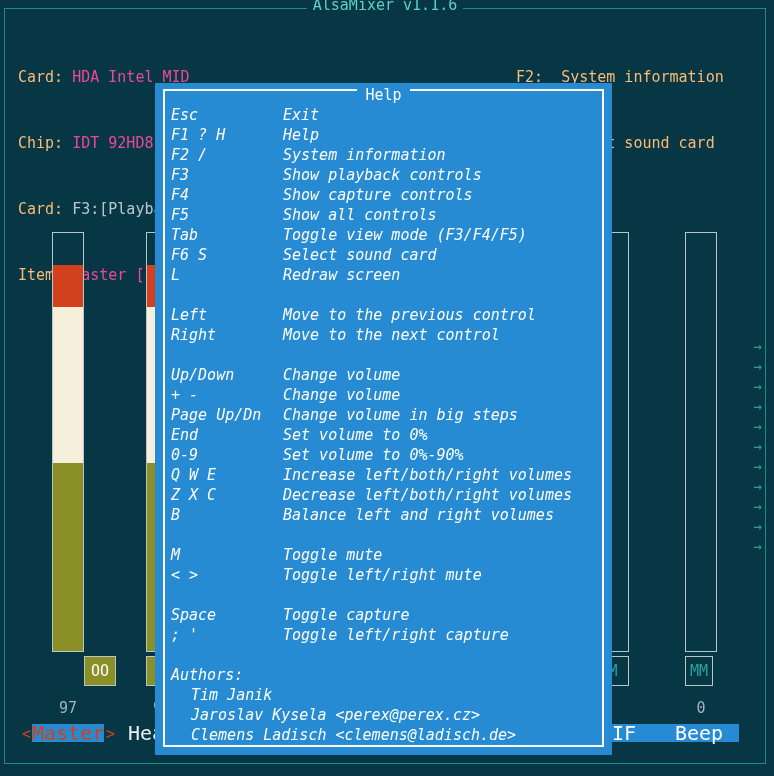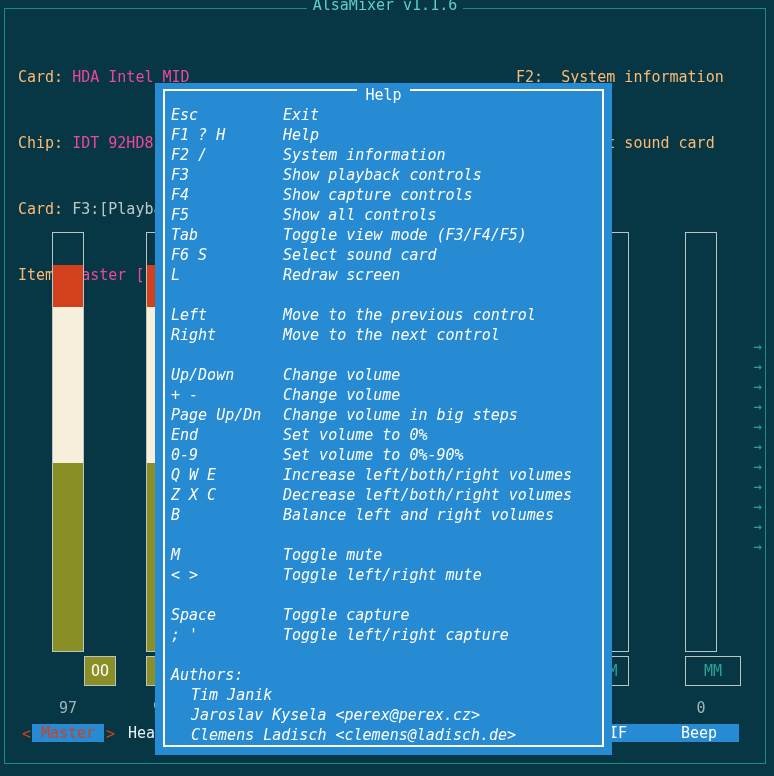--- a/index.html
+++ b/index.html
@@ -47,21 +47,21 @@
     font-size:15px;line-height:15px;letter-spacing:0px;
   }
   .mute-on{background:#8a8f26;color:#ffffff;}
   .mute-off{background:transparent;color:#2aa198;}
 
   .chan-val{
     position:absolute;text-align:center;font-size:15px;line-height:16px;
     color:#9fb6ba;white-space:pre;
   }
   .chan-name{
-    position:absolute;text-align:center;font-size:15px;line-height:18px;
+    position:absolute;text-align:center;font-size:20px;line-height:18px;
     white-space:pre;color:#e8f2f4;
   }
   .chan-name.sel{background:#268bd2;color:#d2401e;}
   .chan-name.hl{background:#268bd2;color:#ffffff;}
   .arrow-l,.arrow-r{position:absolute;font-size:15px;line-height:18px;color:#d2401e;}
 
   
   .scroll-arrow{position:absolute;right:12px;font-size:14px;line-height:14px;color:#2aa198;}
 
   
@@ -146,21 +146,21 @@
   <div class="chan">
     <div class="bar-frame" style="left:597px;top:232px;width:32px;height:420px;"></div>
     <div class="mute-box mute-off" style="left:597px;top:656px;width:32px;height:30px;">
       <span>M</span>
     </div>
     <div class="chan-name hl" style="left:600px;top:724px;width:60px;text-align:left;">DIF</div>
   </div>
 
   <div class="chan">
     <div class="bar-frame" style="left:685px;top:232px;width:32px;height:420px;"></div>
-    <div class="mute-box mute-off" style="left:685px;top:656px;width:56px;height:30px;">
+    <div class="mute-box mute-off" style="left:685px;top:656px;width:28px;height:30px;">
       <span>MM</span>
     </div>
     <div class="chan-val" style="left:677px;top:700px;width:48px;">0</div>
     <div class="chan-name hl" style="left:659px;top:724px;width:80px;">Beep</div>
   </div>
 
   <div id="scroll-arrows">
       <div class="scroll-arrow" style="top: 339px;">→</div>
       <div class="scroll-arrow" style="top: 359px;">→</div>
       <div class="scroll-arrow" style="top: 379px;">→</div>

